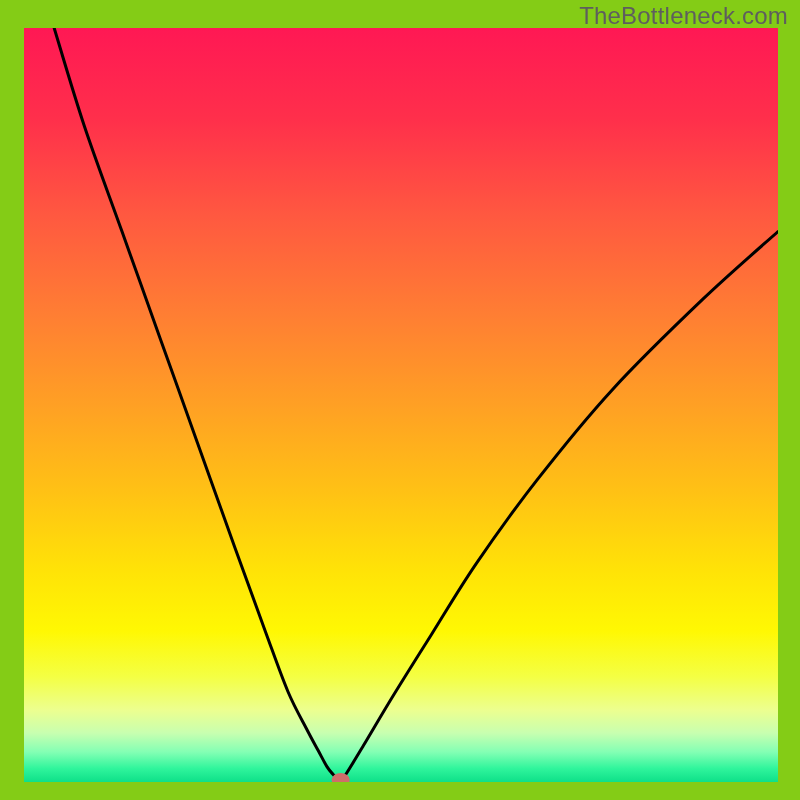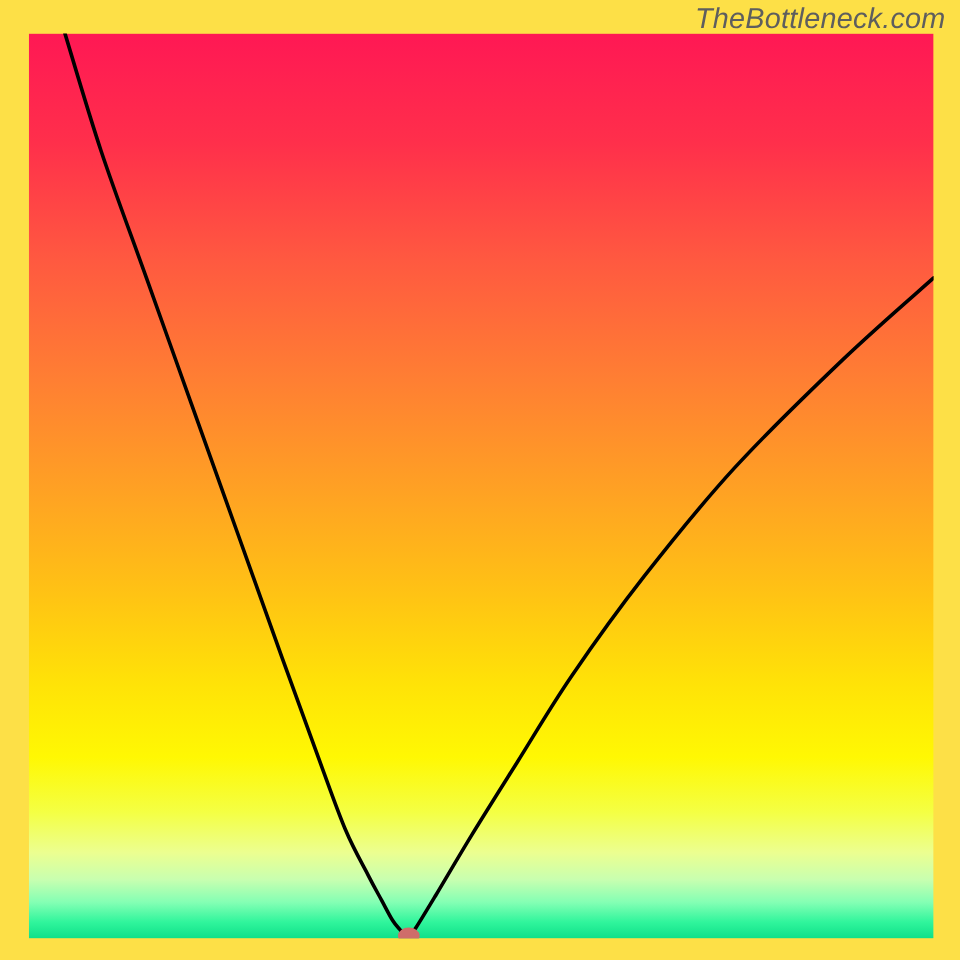--- a/index.html
+++ b/index.html
@@ -4,22 +4,21 @@
 <style>
   body {
     margin: 0;
     padding: 0;
     background: #fff;
   }
   .chart-container {
     position: relative;
     width: 800px;
     height: 800px;
-    background: #fde047;
-    font-style: italic;
+    background: #84cc16;
   }
   .watermark {
     position: absolute;
     top: 2px;
     right: 12px;
     color: #5e5e5e;
     font-family: Arial, Helvetica, sans-serif;
     font-size: 24px;
     font-weight: 500;
     z-index: 20;

